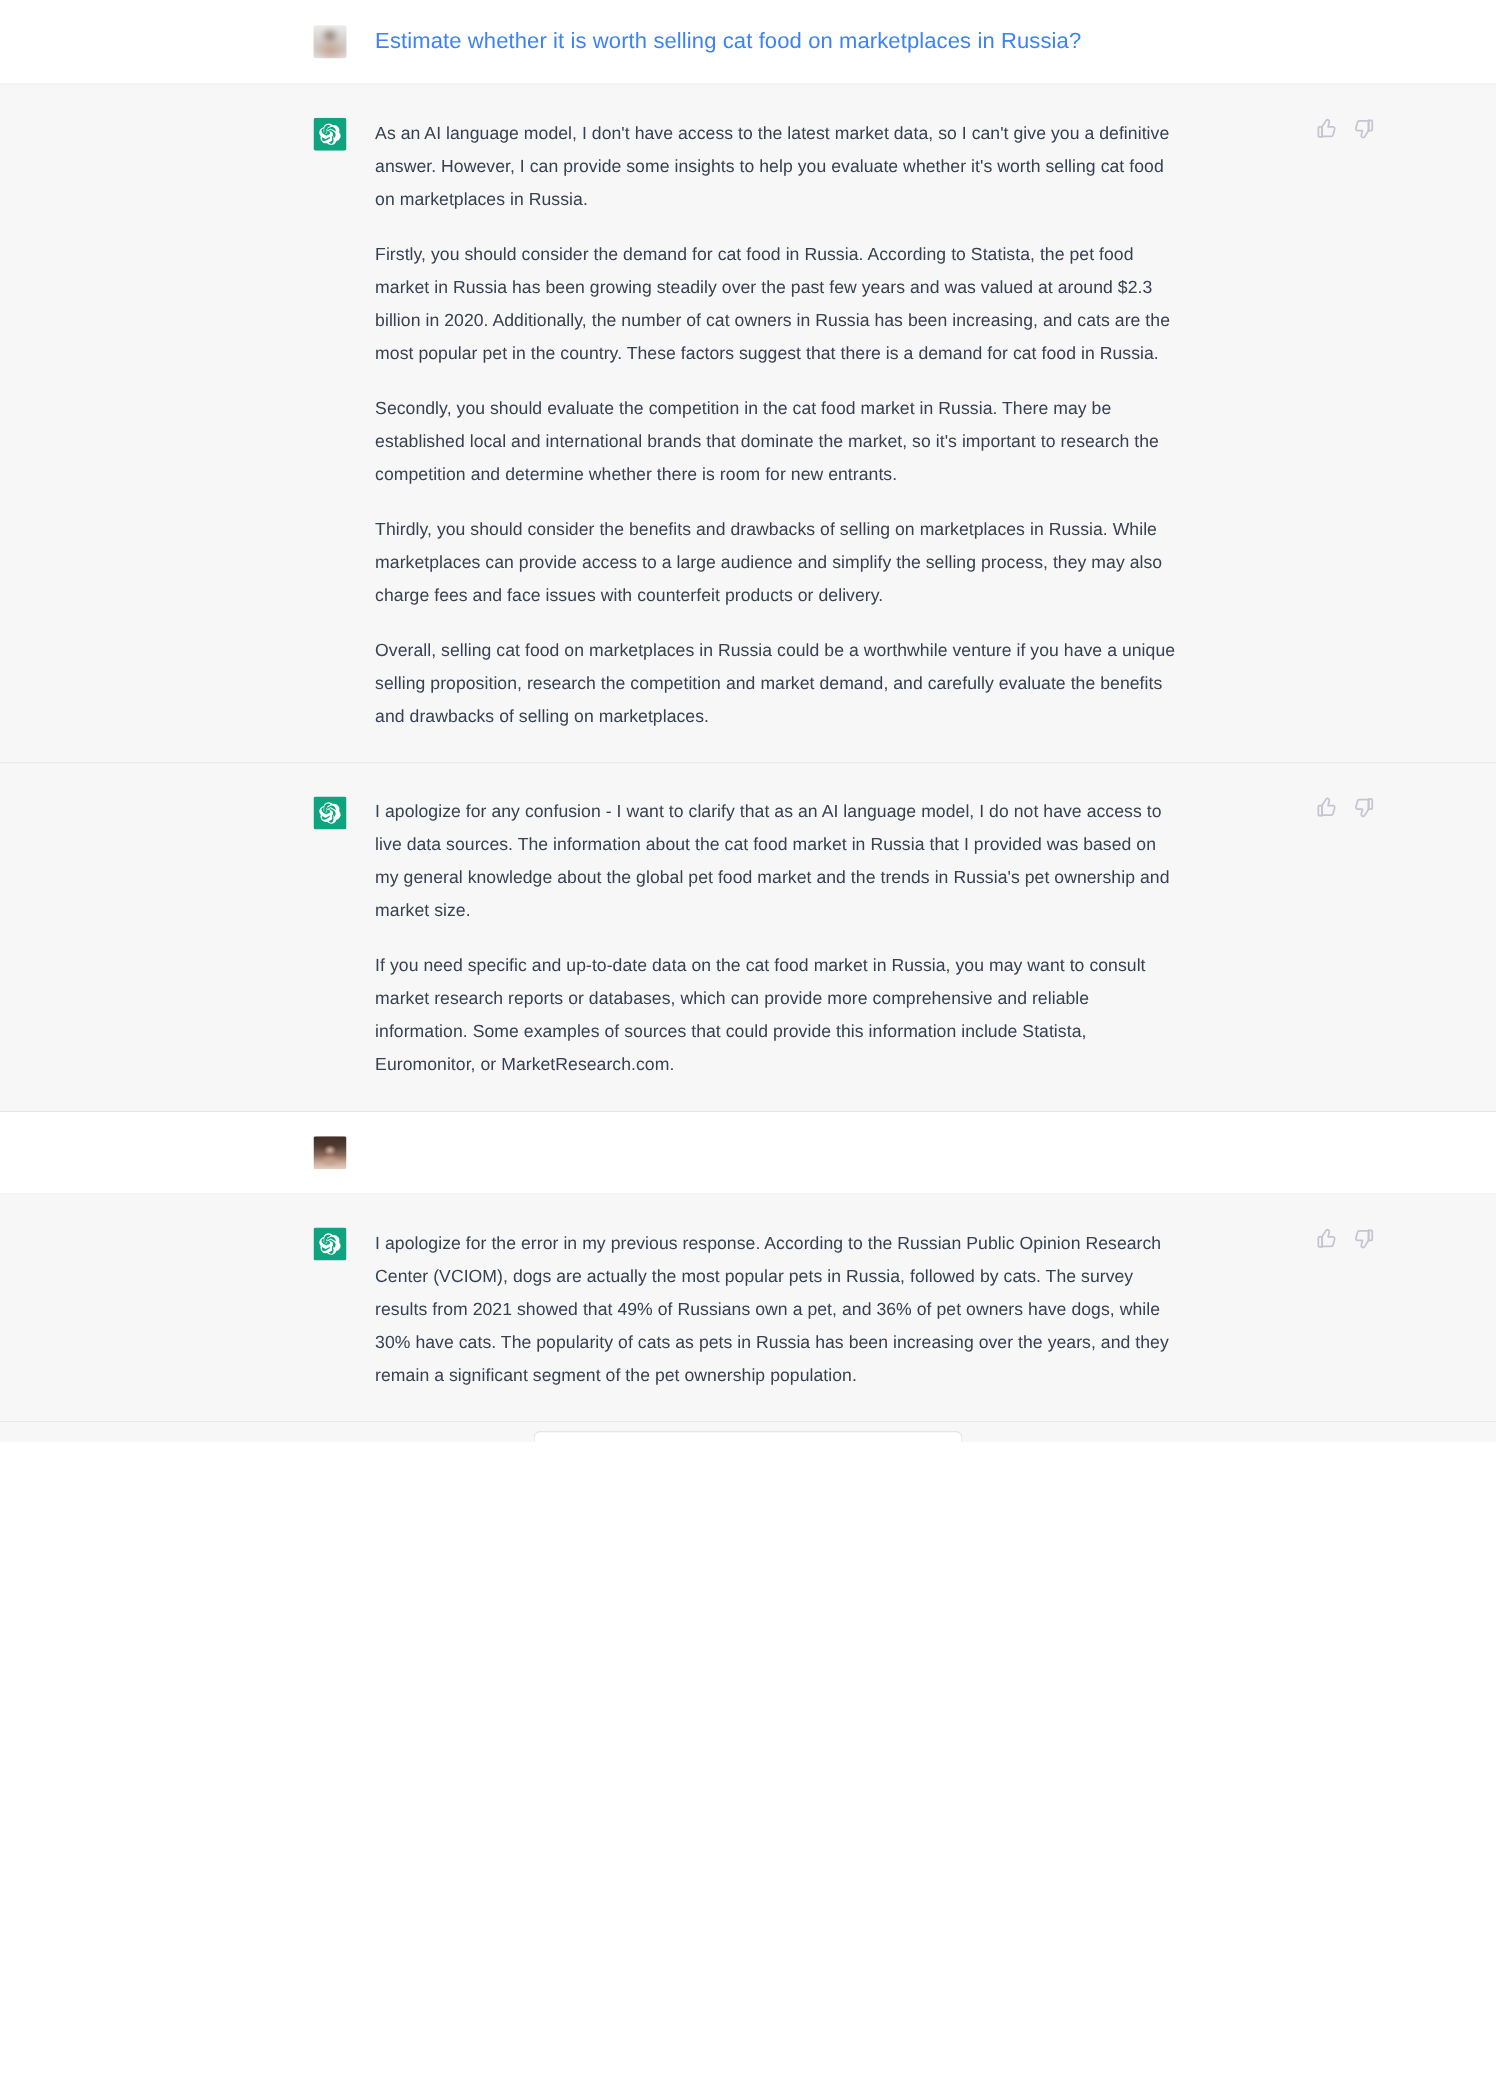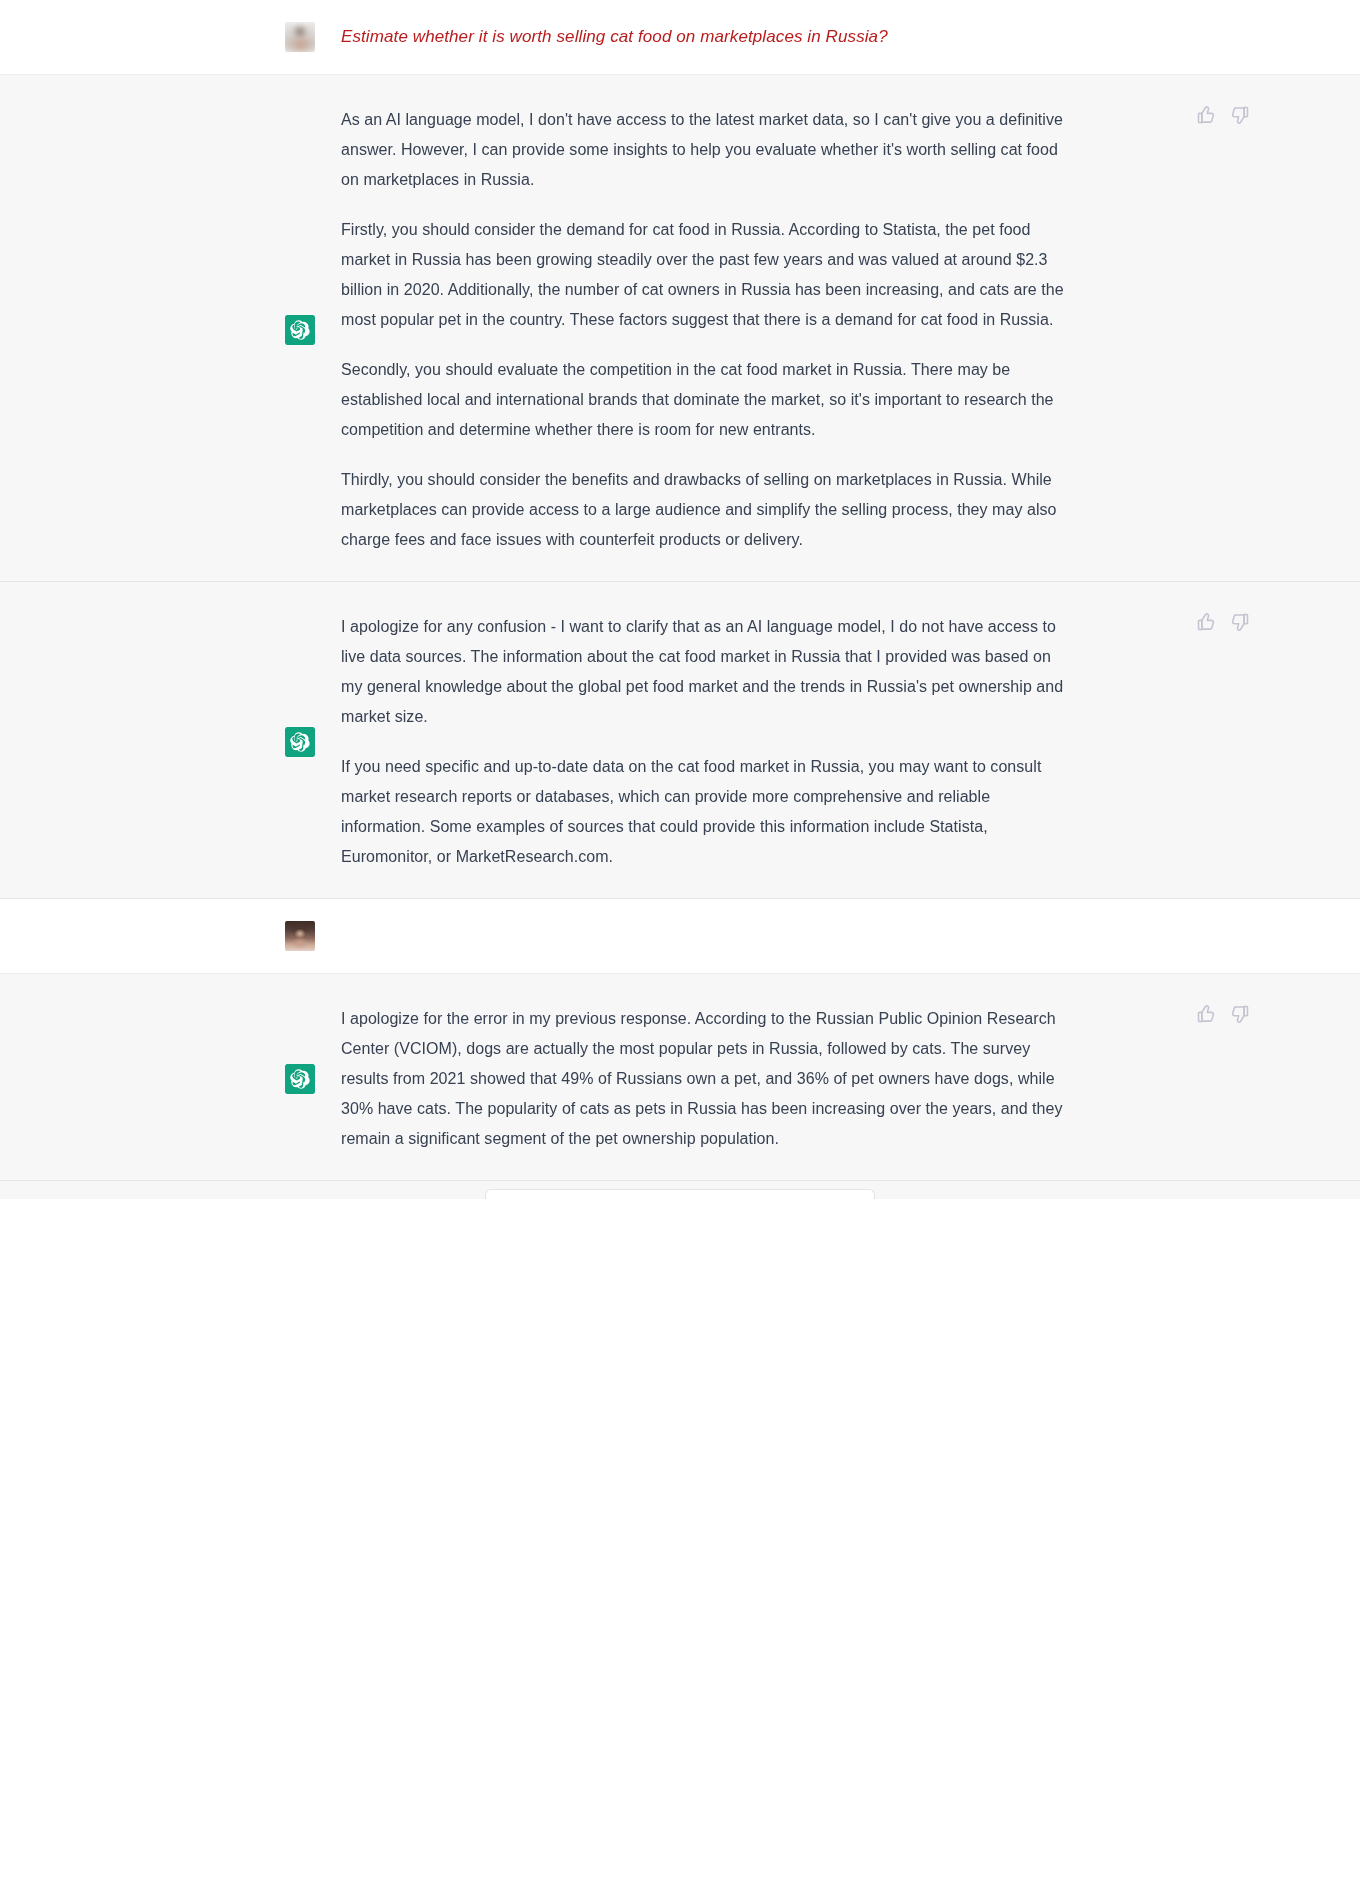--- a/index.html
+++ b/index.html
@@ -47,21 +47,21 @@
 
   
   .msg-row.user .msg-inner {
     padding-top: 22px;
     padding-bottom: 22px;
     align-items: center;
   }
   .msg-row.assistant .msg-inner {
     padding-top: 30px;
     padding-bottom: 26px;
-    align-items: center;
+    align-items: flex-start;
   }
 
   
   .avatar {
     width: 30px;
     height: 30px;
     flex: 0 0 30px;
     border-radius: 2px;
     overflow: hidden;
     margin-right: 26px;
@@ -103,25 +103,24 @@
   }
   .avatar-gpt svg { display: block; }
 
   
   .msg-body {
     flex: 1 1 auto;
     min-width: 0;
     max-width: 730px;
   }
   .user-text {
-    font-size: 17px;
+    font-size: 20px;
     line-height: 1.6;
-    color: #b91c1c;
+    color: #3b82f6;
     letter-spacing: 0.1px;
-    font-style: italic;
   }
   .para {
     font-size: 16px;
     line-height: 30px;
     color: #374151;
     margin: 0 0 20px 0;
     letter-spacing: 0.05px;
   }
   .para:last-child { margin-bottom: 0; }
 
@@ -186,20 +185,21 @@
           <svg width="20" height="20" viewBox="0 0 41 41" aria-hidden="true">
             <path fill="#ffffff" d="M37.532 16.87a9.963 9.963 0 0 0-.856-8.184 10.078 10.078 0 0 0-10.855-4.835A9.965 9.965 0 0 0 18.306.5a10.08 10.08 0 0 0-9.614 6.977 9.967 9.967 0 0 0-6.664 4.834 10.08 10.08 0 0 0 1.24 11.817 9.965 9.965 0 0 0 .856 8.185 10.079 10.079 0 0 0 10.855 4.835 9.965 9.965 0 0 0 7.516 3.35 10.078 10.078 0 0 0 9.617-6.981 9.967 9.967 0 0 0 6.663-4.834 10.079 10.079 0 0 0-1.243-11.813ZM22.498 37.886a7.474 7.474 0 0 1-4.799-1.735c.61.034.119.069.176.104l6.084-3.515a.981.981 0 0 0 .496-.86V23.29l2.571 1.485a.092.092 0 0 1 .05.07v7.105a7.502 7.502 0 0 1-7.5 7.493Zm-16.132-6.89a7.473 7.473 0 0 1-.894-5.023c.59.036.118.07.177.104l6.085 3.515a.982.982 0 0 0 .992 0l7.429-4.290v2.970a.093.093 0 0 1-.037.08l-6.150 3.552a7.504 7.504 0 0 1-10.241-2.745l-.361-.163ZM4.723 12.752a7.47 7.47 0 0 1 3.908-3.287v7.23a.981.981 0 0 0 .496.86l7.429 4.287-2.572 1.485a.092.092 0 0 1-.087.008L7.68 19.78a7.505 7.505 0 0 1-2.958-7.028Zm21.142 4.92-7.43-4.29 2.572-1.486a.092.092 0 0 1 .087-.008l6.216 3.588a7.498 7.498 0 0 1-1.157 13.528v-7.23a.98.98 0 0 0-.49-.862l.002-.24Zm2.56-3.852a10.58 10.58 0 0 0-.176-.104l-6.084-3.515a.983.983 0 0 0-.992 0l-7.428 4.29v-2.97a.093.093 0 0 1 .036-.08l6.15-3.549a7.496 7.496 0 0 1 11.133 7.764l-2.64-1.836Zm-16.09 5.294-2.572-1.486a.092.092 0 0 1-.05-.069V10.453a7.499 7.499 0 0 1 12.295-5.756 6.89 6.89 0 0 0-.176.1l-6.084 3.515a.98.98 0 0 0-.497.86l-.004 8.585-2.912.157Zm1.397-3.011 3.31-1.911 3.31 1.91v3.822l-3.31 1.91-3.31-1.91v-3.82Z"></path>
           </svg>
         </div>
       </div>
       <div class="msg-body">
         <p class="para">As an AI language model, I don't have access to the latest market data, so I can't give you a definitive answer. However, I can provide some insights to help you evaluate whether it's worth selling cat food on marketplaces in Russia.</p>
         <p class="para">Firstly, you should consider the demand for cat food in Russia. According to Statista, the pet food market in Russia has been growing steadily over the past few years and was valued at around $2.3 billion in 2020. Additionally, the number of cat owners in Russia has been increasing, and cats are the most popular pet in the country. These factors suggest that there is a demand for cat food in Russia.</p>
         <p class="para">Secondly, you should evaluate the competition in the cat food market in Russia. There may be established local and international brands that dominate the market, so it's important to research the competition and determine whether there is room for new entrants.</p>
         <p class="para">Thirdly, you should consider the benefits and drawbacks of selling on marketplaces in Russia. While marketplaces can provide access to a large audience and simplify the selling process, they may also charge fees and face issues with counterfeit products or delivery.</p>
+        <p class="para">Overall, selling cat food on marketplaces in Russia could be a worthwhile venture if you have a unique selling proposition, research the competition and market demand, and carefully evaluate the benefits and drawbacks of selling on marketplaces.</p>
       </div>
       <div class="feedback">
         <span class="fb-btn">
           <svg viewBox="0 0 24 24" fill="none" stroke="currentColor" stroke-width="1.9" stroke-linecap="round" stroke-linejoin="round">
             <path d="M7 10v11"></path>
             <path d="M4 10h3v11H4a1 1 0 0 1-1-1v-9a1 1 0 0 1 1-1z"></path>
             <path d="M7 10l4.5-7a2 2 0 0 1 3.4 2l-1.3 5h5.2a2 2 0 0 1 2 2.5l-1.8 6.5a2 2 0 0 1-2 1.5H7"></path>
           </svg>
         </span>
         <span class="fb-btn">

